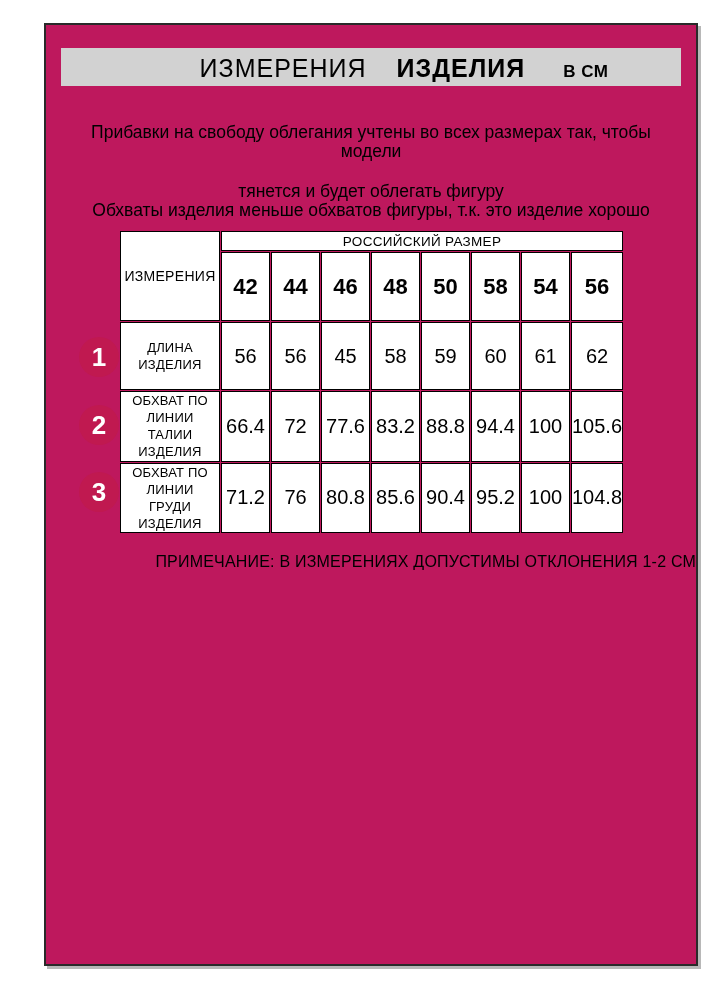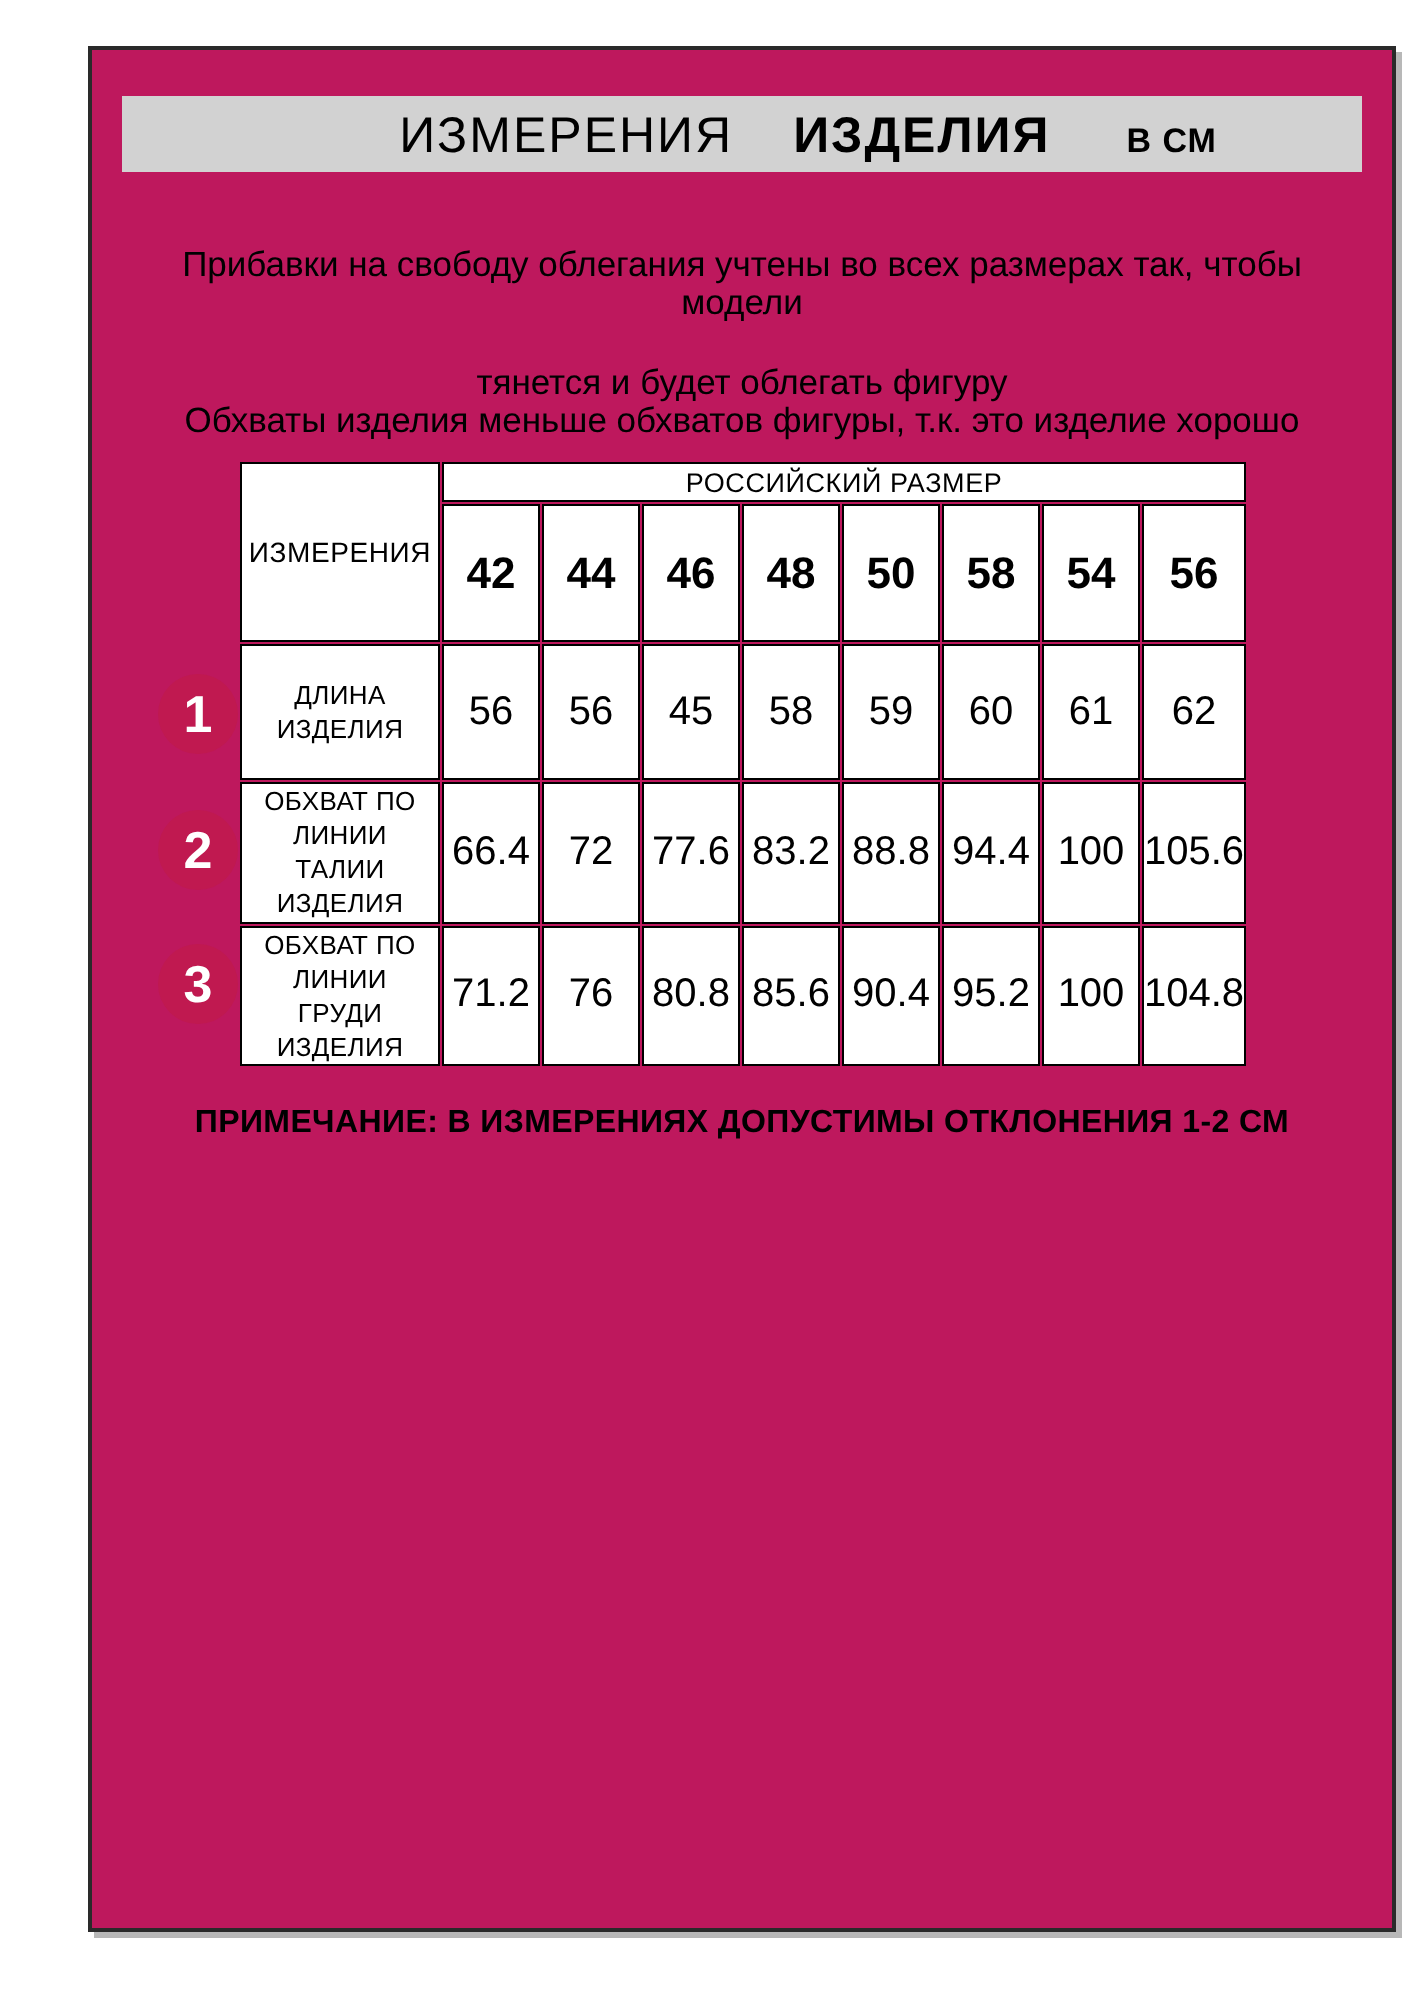--- a/index.html
+++ b/index.html
@@ -68,21 +68,21 @@
     width: 40px; height: 40px; border-radius: 50%;
     background: var(--badge, #c01950);
     color: #fff; font-weight: bold; font-size: 26px;
     display: flex; align-items: center; justify-content: center;
   }
   .b1 { top: 312px; }
   .b2 { top: 380px; }
   .b3 { top: 447px; }
   .note {
     position: absolute; left: 0; right: 0; top: 528px;
-    text-align: center; font-weight: bold; font-size: 16px;
+    text-align: right; font-weight: normal; font-size: 16px;
     letter-spacing: 0.2px;
   }
 </style>
 </head>
 <body>
 
 <div class="frame">
 
   <div class="band">
     <span class="t1">ИЗМЕРЕНИЯ</span>

